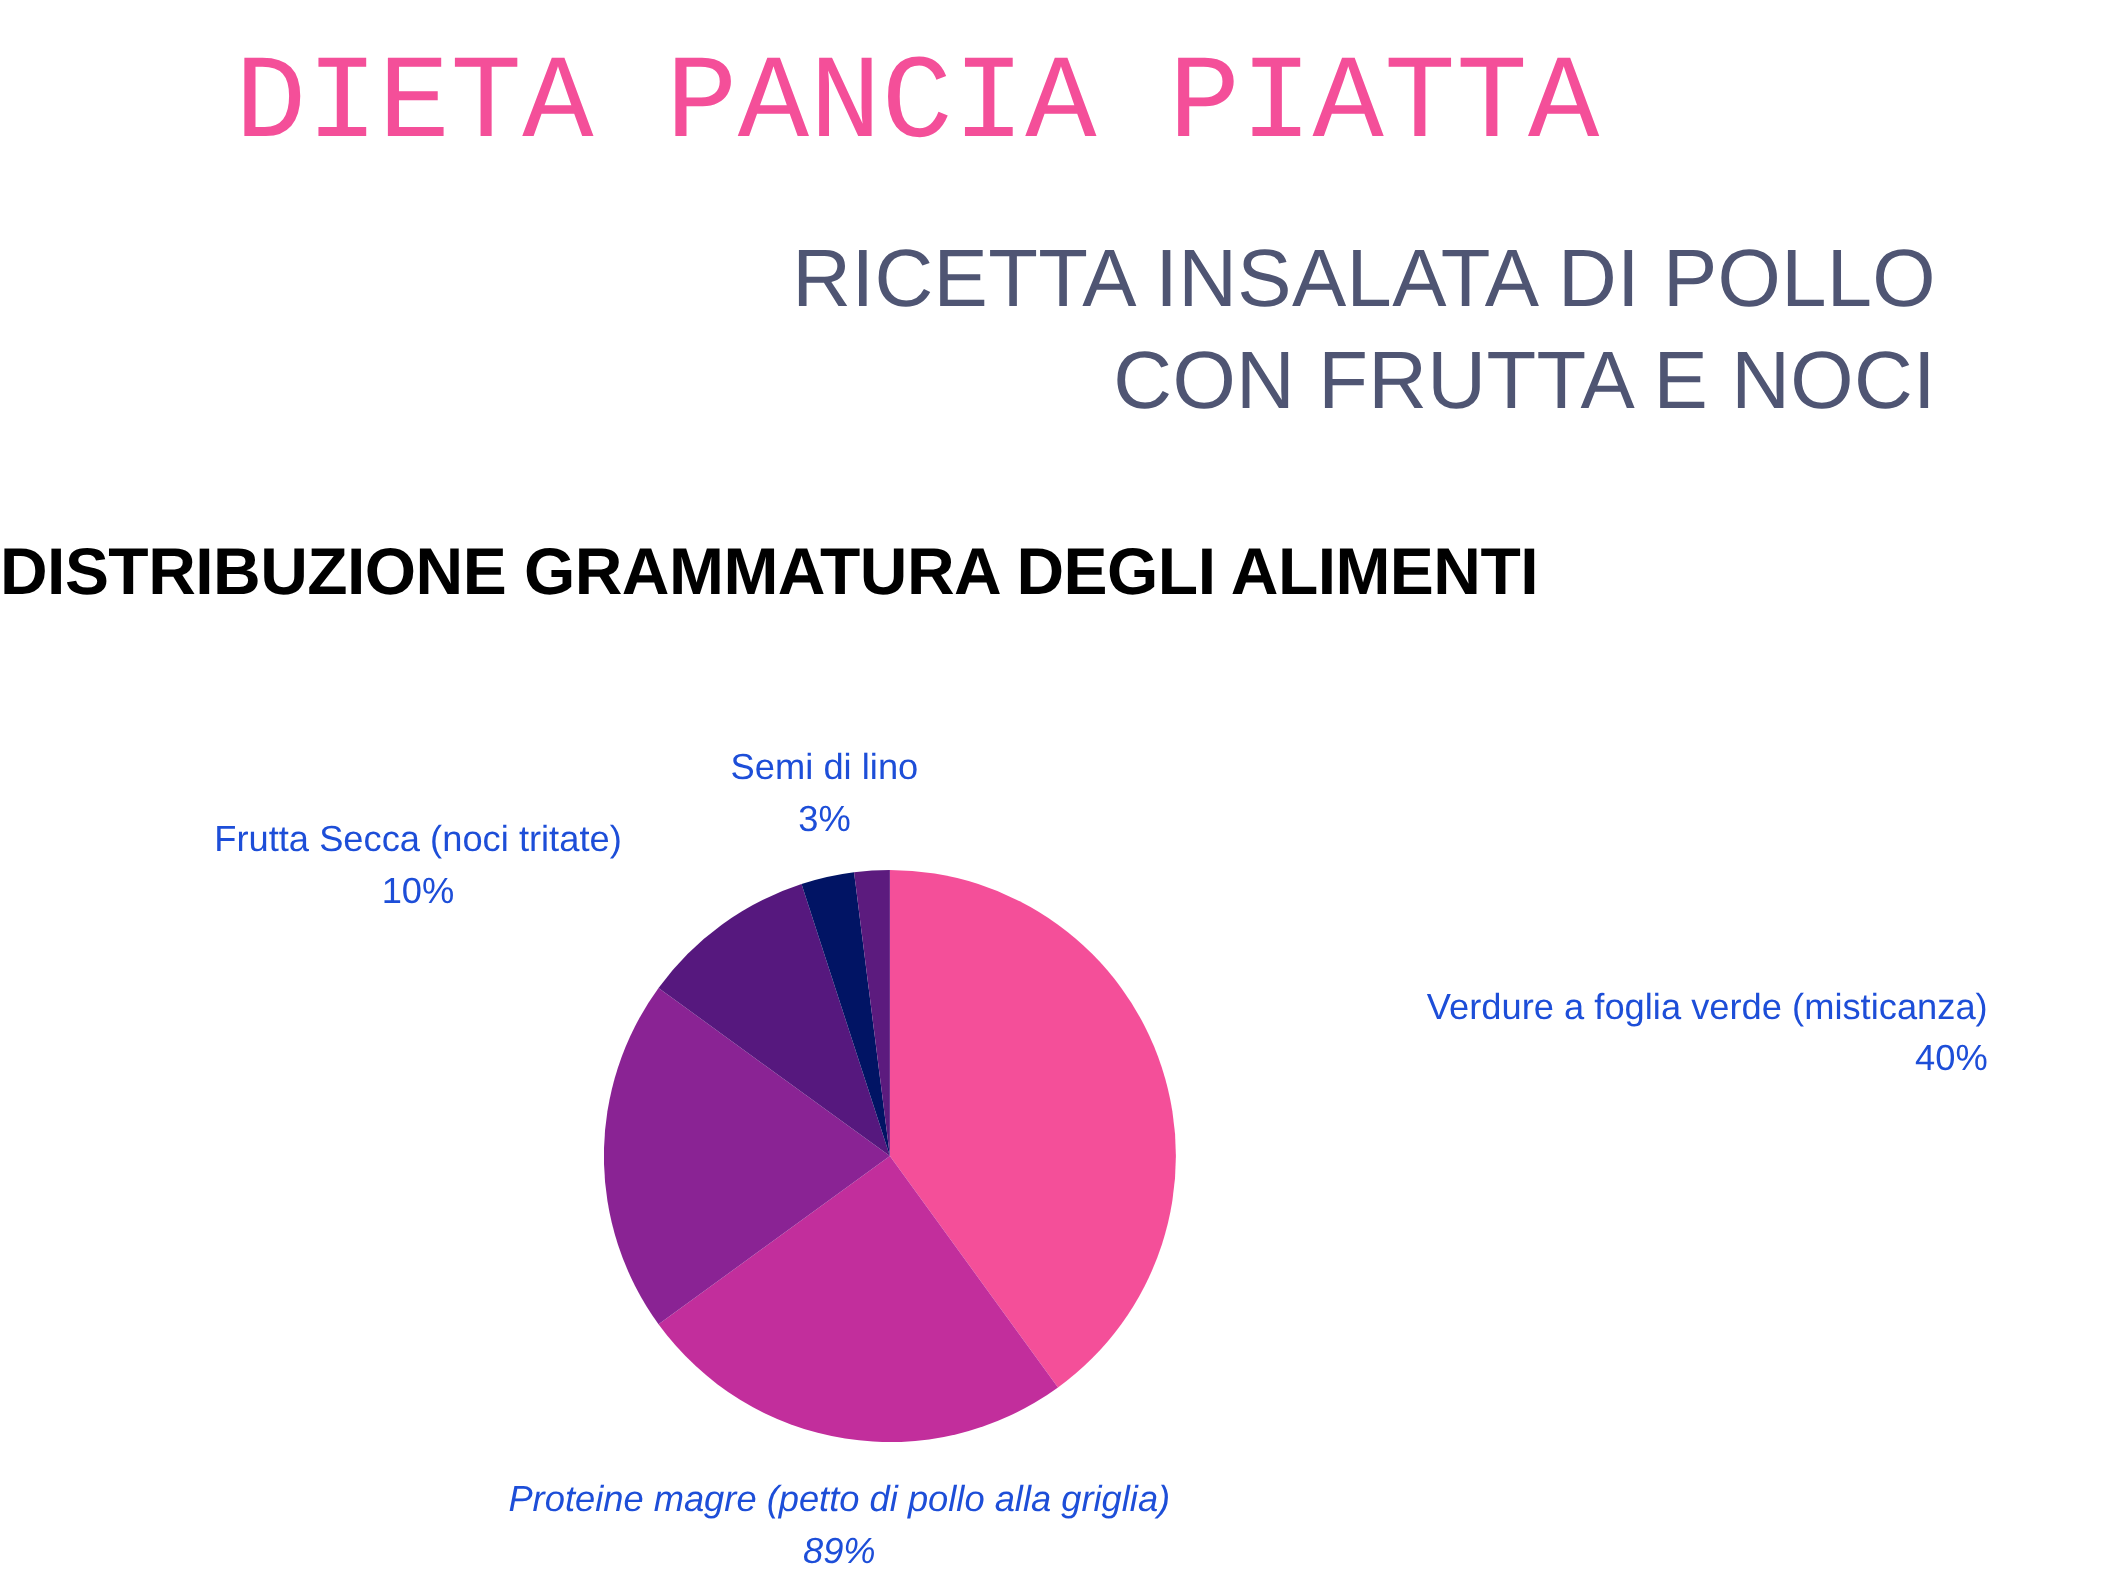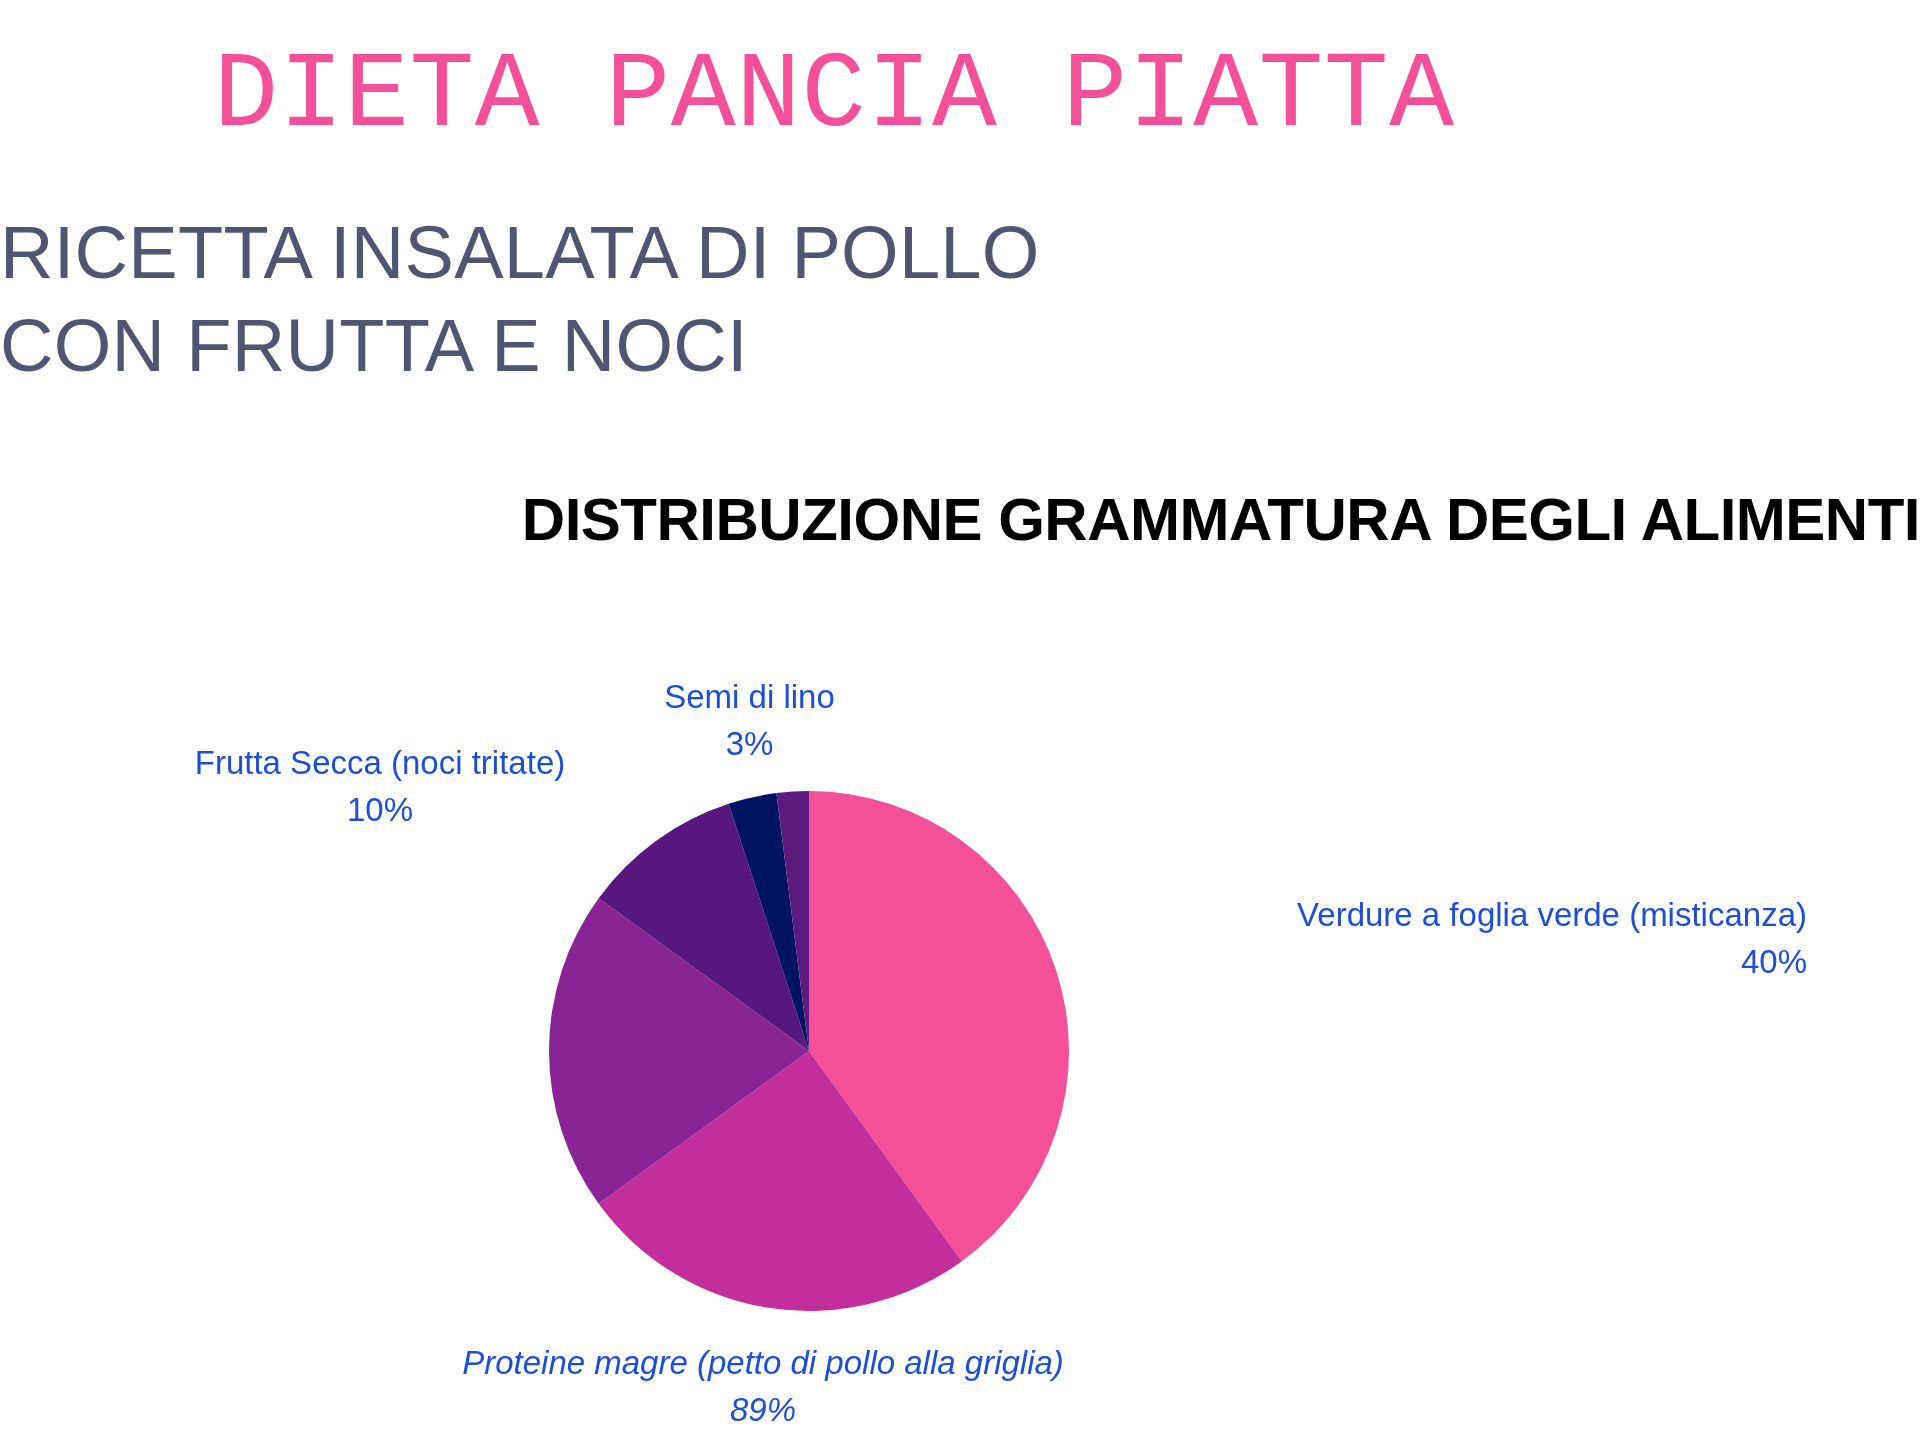--- a/index.html
+++ b/index.html
@@ -35,35 +35,35 @@
     color: #F44F99;
     white-space: nowrap;
     font-family: Liberation Mono, monospace;
   }
 
   .subtitle {
     position: absolute;
     top: 206px;
     left: 0;
     width: 1760px;
-    text-align: left;
+    text-align: right;
     font-size: 74px;
     line-height: 1.26;
     font-weight: 400;
     letter-spacing: 0.3px;
     color: #4F5573;
   }
   .subtitle .line { display: block; }
 
   .section-heading {
     position: absolute;
     top: 487px;
     left: 0;
     width: 1920px;
-    text-align: right;
+    text-align: left;
     font-size: 60px;
     line-height: 1.1;
     font-weight: 700;
     letter-spacing: -0.5px;
     color: #000000;
     white-space: nowrap;
   }
 
   
   #chart-area {

